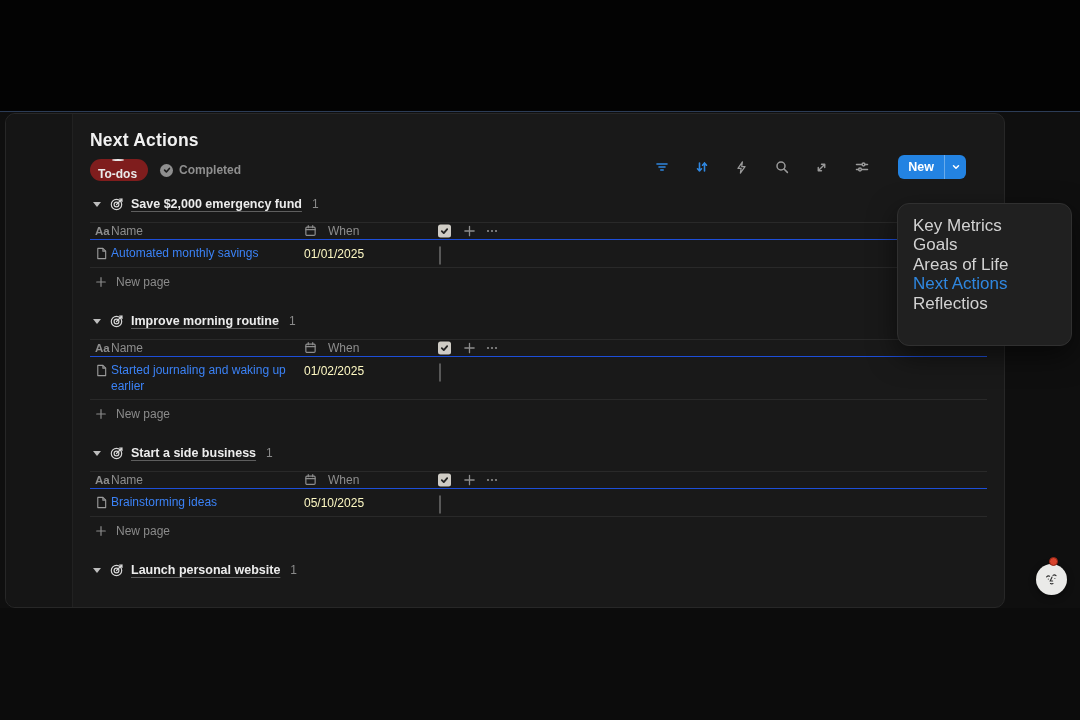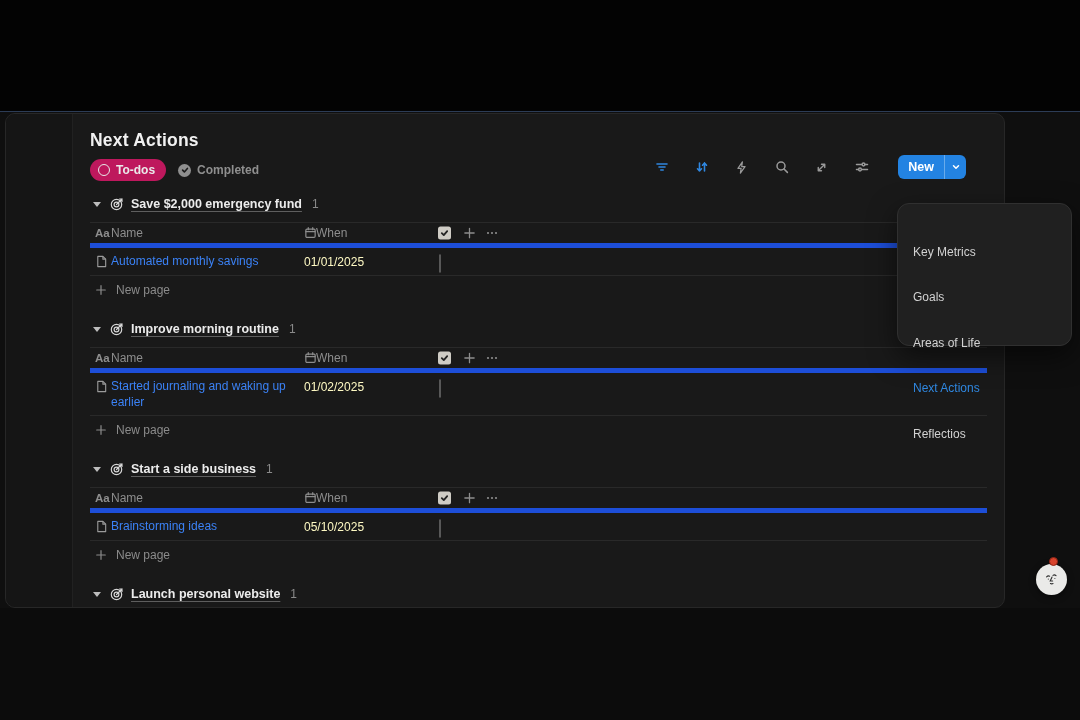--- a/index.html
+++ b/index.html
@@ -9,68 +9,68 @@
 
   .window { position:absolute; left:0; top:111px; width:1080px; height:497px; background:#0f0f0f; border-top:1px solid #2c3c56; }
 
   .card { position:absolute; left:5px; top:1px; width:1000px; height:495px; background:#191919; border:1px solid #272727; border-radius:10px; overflow:hidden; }
   .left-strip { position:absolute; left:0; top:0; bottom:0; width:67px; background:#151515; border-right:1px solid #212121; }
   .content { position:absolute; left:67px; top:0; right:0; bottom:0; padding:16px 17px 0 17px; }
 
   .page-title { font-size:17.5px; font-weight:700; color:#f1f1f1; letter-spacing:.2px; height:20px; }
 
   .tabs { display:flex; align-items:center; gap:12px; margin-top:9px; height:22px; }
-  .tab-pill { display:flex; align-items:center; gap:6px; background:#be185d; border-radius:11px; padding:0 11px 0 8px; height:22px; color:#eaeaea; font-size:12px; font-weight:700; }
+  .tab-pill { display:flex; align-items:center; gap:6px; background:#7f1d1d; border-radius:11px; padding:0 11px 0 8px; height:22px; color:#eaeaea; font-size:12px; font-weight:700;flex-direction:column; }
   .tab-plain { display:flex; align-items:center; gap:6px; color:#8f8f8f; font-size:12px; font-weight:600; }
   .ring { width:12px; height:12px; border:1.7px solid #e8e8e8; border-radius:50%; }
   .done-circ { width:13px; height:13px; background:#8f8f8f; border-radius:50%; display:flex; align-items:center; justify-content:center; }
 
   .toolbar { position:absolute; top:41px; right:38px; height:24px; display:flex; align-items:center; gap:25px; }
   .tb-icon { width:15px; height:15px; color:#9a9a9a; display:flex; align-items:center; justify-content:center; }
   .tb-icon.accent { color:#2f87e0; }
   .new-btn { display:flex; height:24px; background:#2383e2; border-radius:6px; overflow:hidden; margin-left:4px; }
   .new-main { display:flex; align-items:center; padding:0 10px; color:#fff; font-size:12.5px; font-weight:600; }
   .new-arrow { width:22px; display:flex; align-items:center; justify-content:center; border-left:1px solid rgba(255,255,255,.32); color:#fff; }
 
   .group { margin-top:16px; }
   .group.first { margin-top:14px; }
   .group-header { display:flex; align-items:center; height:18px; padding-left:3px; margin-bottom:9px; }
   .tri-down { width:0; height:0; border-left:4.5px solid transparent; border-right:4.5px solid transparent; border-top:5.5px solid #bdbdbd; margin-right:9px; }
   .target { width:14px; height:14px; color:#d5d5d5; margin-right:7px; }
   .group-title { font-size:12.5px; font-weight:600; color:#ececec; text-decoration:underline; text-decoration-color:rgba(255,255,255,.30); text-underline-offset:3px; text-decoration-thickness:1px; }
   .group-count { margin-left:10px; font-size:12px; color:#8a8a8a; }
 
   .trow { position:relative; }
-  .thead-row { height:26px; border-top:1px solid #292929; border-bottom:5px solid #1d4ed8;text-align:right; }
+  .thead-row { height:18px; border-top:1px solid #292929; border-bottom:1px solid #1d4ed8;text-align:right; }
   .thead-row > * { position:absolute; top:50%; transform:translateY(-50%); }
   .data-row { height:28px; border-bottom:1px solid #292929; }
   .data-row.two-line { height:43px; }
   .data-row > * { position:absolute; top:7px; }
 
   .c-aa { left:5px; color:#8d8d8d; font-size:11.5px; font-weight:600; }
   .c-name-label { left:21px; color:#8d8d8d; font-size:12px; }
   .c-cal { left:214px; width:13px; height:13px; color:#8d8d8d; }
-  .c-when-label { left:226px; color:#8d8d8d; font-size:12px; }
+  .c-when-label { left:238px; color:#8d8d8d; font-size:12px; }
   .c-cb-head { left:348px; }
   .c-plus { left:373px; width:13px; height:13px; color:#8d8d8d; }
   .c-dots { left:395px; width:14px; height:14px; color:#8d8d8d; }
 
   .c-pageicon { left:5px; width:13px; height:13px; color:#9b9b9b; }
   .c-name { left:21px; font-size:12px; font-weight:400; color:#3b82f6; width:178px; line-height:15.5px; top:6px; }
   .c-when { left:214px; font-size:12px; font-weight:500; color:#fef9c3; }
   .c-cb { left:349px; }
 
   .cb-checked { width:13px; height:13px; background:#cfccc5; border-radius:2.5px; display:flex; align-items:center; justify-content:center; }
   .cb-empty { width:14px; height:14px; border:1.5px solid #585858; border-radius:3.5px; }
 
   .new-page { height:28px; display:flex; align-items:center; gap:9px; padding-left:5px; color:#8b8b8b; font-size:12px; }
   .np-plus { width:12px; height:12px; color:#8b8b8b; }
 
   .menu-panel { position:absolute; left:897px; top:203px; width:175px; height:143px; background:#202020; border:1px solid #303030; border-radius:12px; box-shadow:0 10px 28px rgba(0,0,0,.55); z-index:30; padding-top:12px; }
-  .menu-item { height:19.5px; display:flex; align-items:center; padding-left:15px; font-size:12px; color:#d2d2d2; cursor:default;margin-top:26px; }
+  .menu-item { height:19.5px; display:flex; align-items:center; padding-left:15px; font-size:17px; color:#d2d2d2; cursor:default; }
   .menu-item.active { color:#2f87e0; }
 
   .assistant-btn { position:absolute; left:1036px; top:564px; width:31px; height:31px; border-radius:50%; background:#eaeae8; z-index:40; display:flex; align-items:center; justify-content:center; box-shadow:0 2px 6px rgba(0,0,0,.5); }
   .assistant-badge { position:absolute; left:1049px; top:557px; width:9px; height:9px; border-radius:50%; background:#d7432c; border:1px solid #8e2416; z-index:41; }
 
   svg { display:block; }
 </style>
 </head>
 <body>
 

